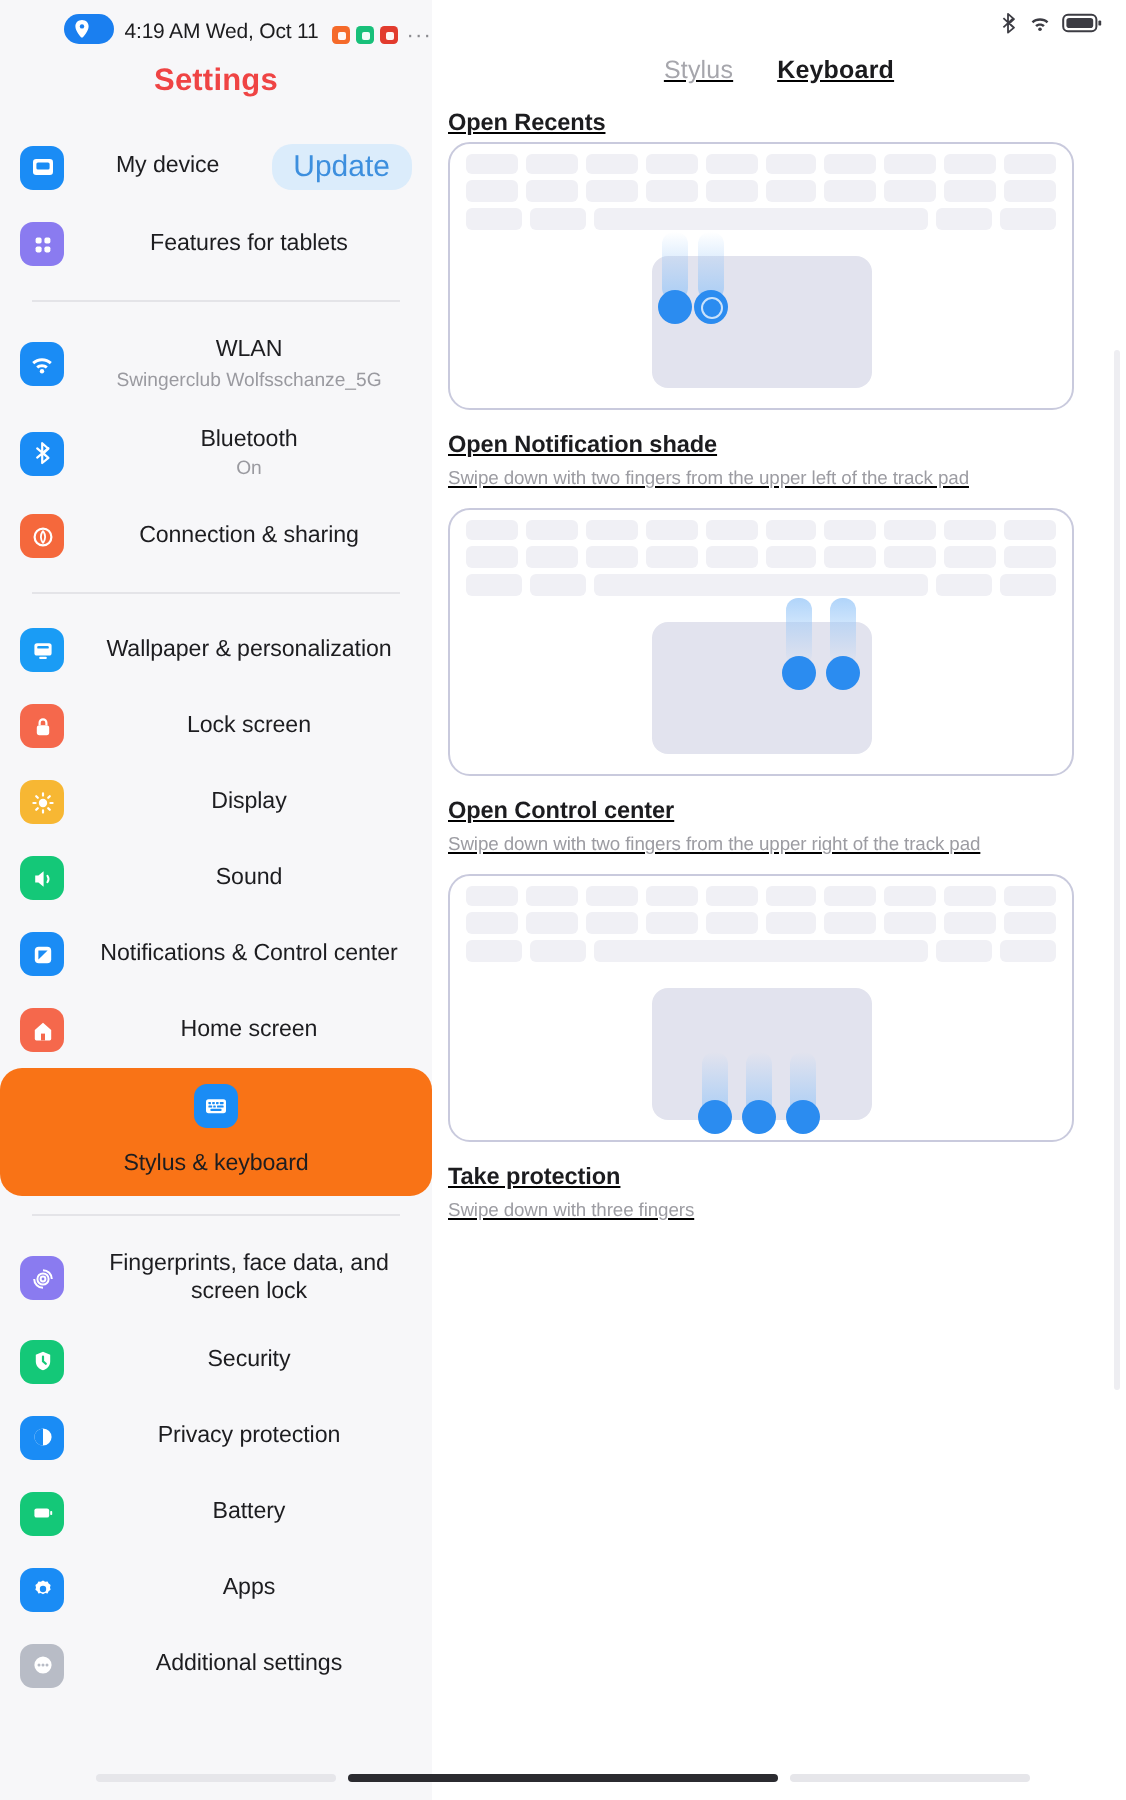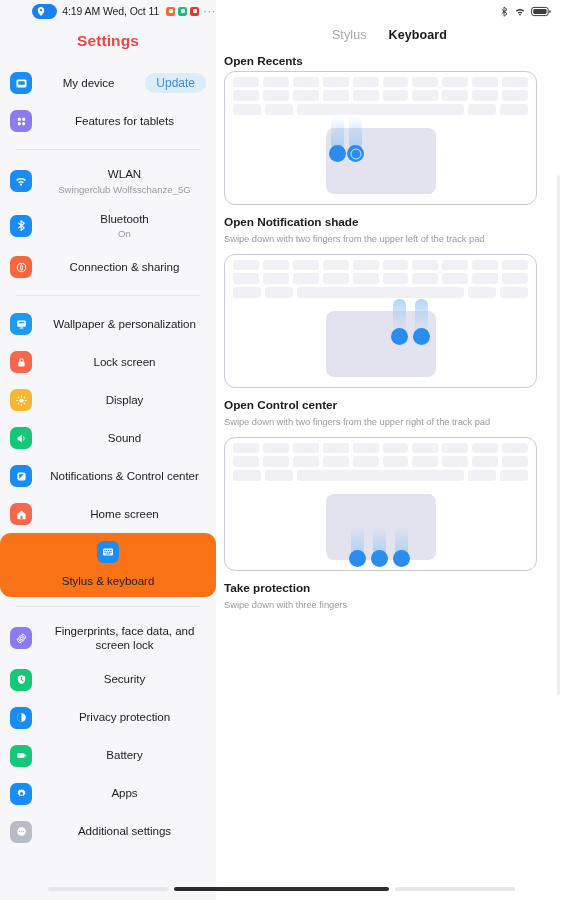--- a/index.html
+++ b/index.html
@@ -13,21 +13,21 @@
 
   
   .sidebar {
     width: 216px; height: 900px;
     background: #f7f7f9;
     position: relative;
     flex: 0 0 216px;
     overflow: hidden;
   }
   .statusbar {
-    height: 22px; display: flex; align-items: center;
+    height: 22px; display: flex; align-items: flex-end;
     padding-left: 32px; gap: 4px;
   }
   .loc-pill {
     width: 32px; height: 15px; border-radius: 8px;
     background: #1a7ff0; display: flex; align-items: center;
     justify-content: flex-start; padding-left: 5px;
   }
   .loc-pill svg { display: block; }
   .status-time {
     font-size: 10.5px; color: #1c1c1e; letter-spacing: -0.1px;
@@ -68,29 +68,29 @@
   .nav-text { display: flex; flex-direction: column; min-width: 0; flex: 1; }
   .nav-label {
     font-size: 11.6px; color: #1d1d20; line-height: 14.5px;
     letter-spacing: -0.05px;
   }
   .nav-sub {
     font-size: 9.6px; color: #9a9aa0; line-height: 13px; margin-top: 1px;
     white-space: nowrap; overflow: hidden; text-overflow: ellipsis;
   }
   .update-badge {
-    background: #dbecfb; color: #3d8fde; font-size: 12px;
+    background: #dbecfb; color: #3d8fde; font-size: 15px;
     padding: 3px 11px; border-radius: 10px; white-space: nowrap;
     margin-left: auto;
   }
 
   
   .main {
     flex: 1; height: 900px; background: #ffffff;
-    position: relative; overflow: hidden;
+    position: relative; overflow: hidden; text-decoration: underline;
   }
   .main-status {
     height: 22px; display: flex; align-items: center;
     justify-content: flex-end; padding-right: 12px; gap: 5px;
   }
   .tabs {
     display: flex; justify-content: center; gap: 22px;
     padding: 6px 0 12px 0;
   }
   .tab { font-size: 12.5px; color: #a6a6ac; letter-spacing: .1px; }

